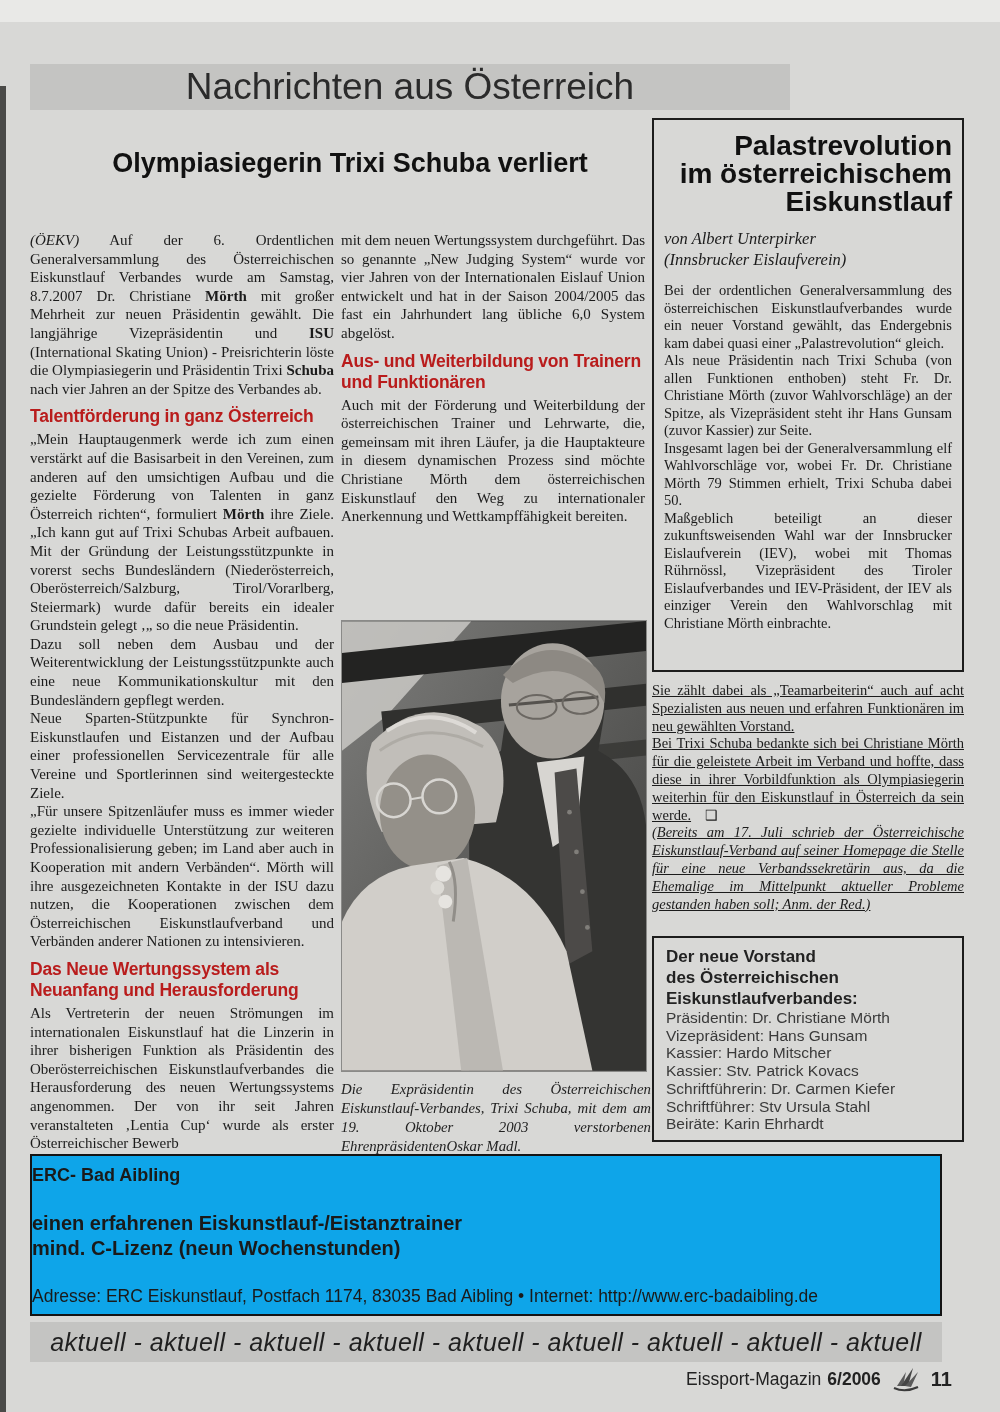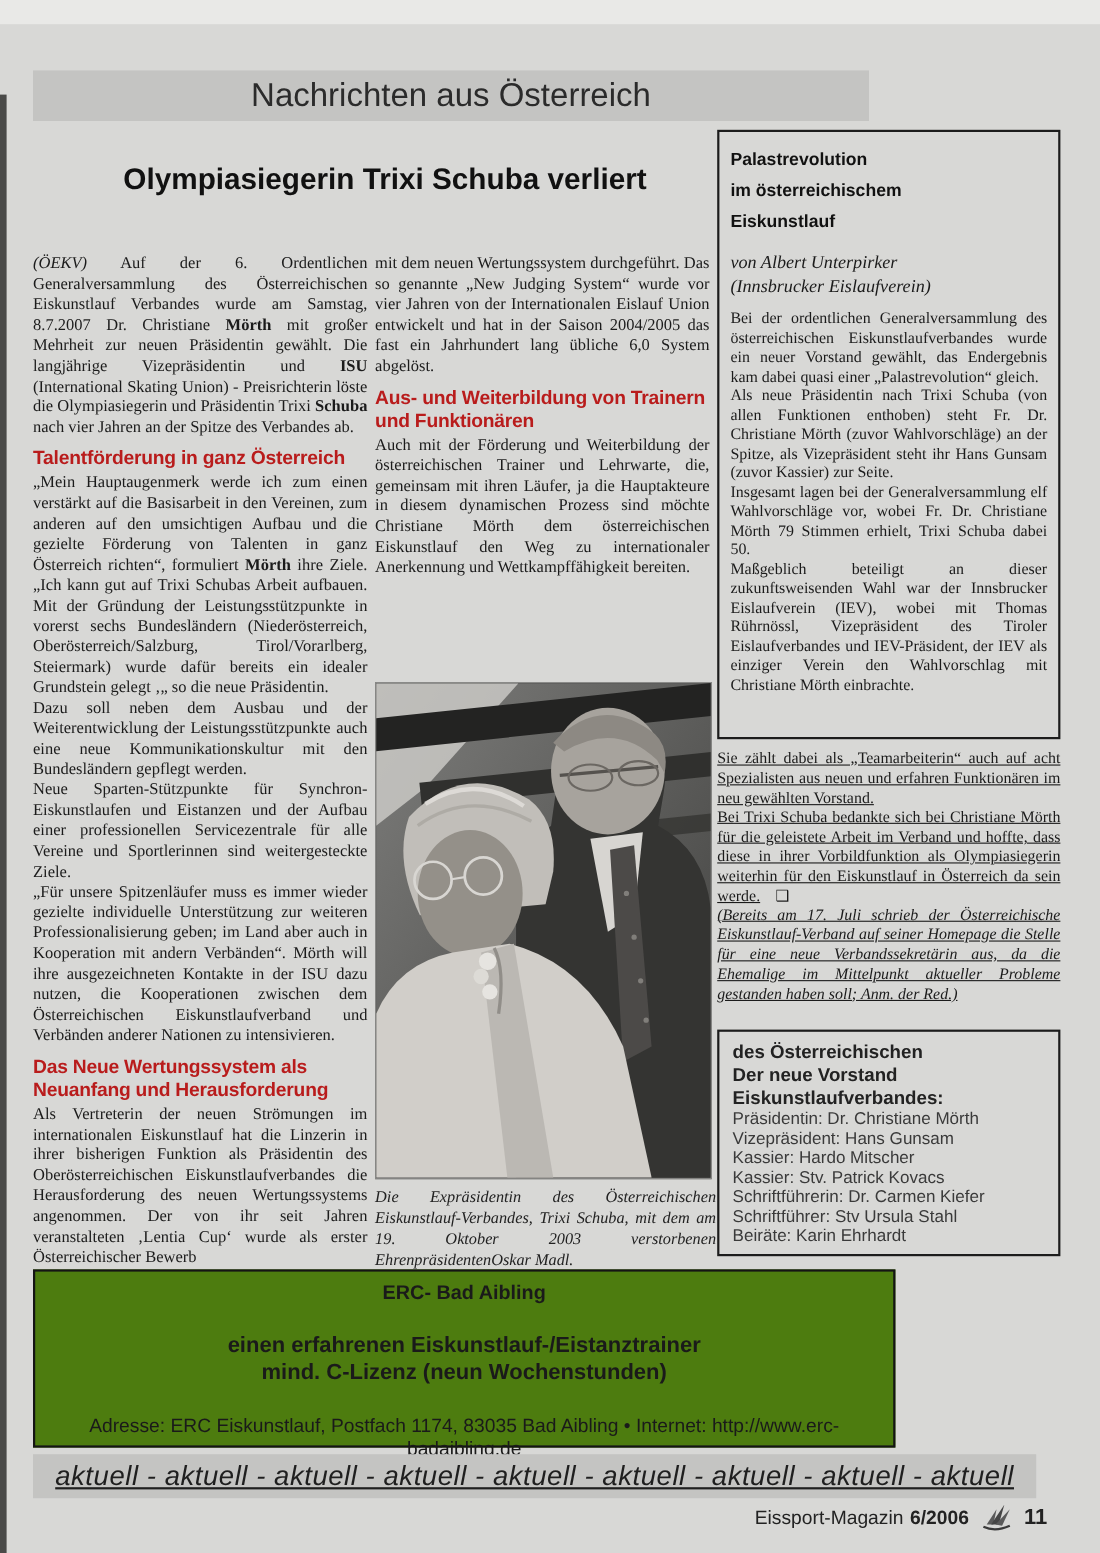--- a/index.html
+++ b/index.html
@@ -7,21 +7,21 @@
     position:relative; width:1000px; height:1412px; margin:0 auto;
     background:#d8d8d6; overflow:hidden;
     font-family:"Liberation Serif","DejaVu Serif",serif; color:#1b1b1b;
   }
   .top-strip { position:absolute; left:0; top:0; width:1000px; height:22px; background:#e9e9e7; }
   .edge-left { position:absolute; left:0; top:86px; width:6px; height:1326px; background:#4a4a48; }
 
   .header-bar {
     position:absolute; left:30px; top:64px; width:760px; height:46px;
     background:#c4c4c2; display:flex; align-items:center; justify-content:center;
-    font-family:"Liberation Sans","DejaVu Sans",sans-serif; font-size:30px; color:#2b2b2b;
+    font-family:"Liberation Sans","DejaVu Sans",sans-serif; font-size:37px; color:#2b2b2b;
   }
   .headline {
     position:absolute; left:30px; top:134px; width:616px; margin:12px;
     font-family:"Liberation Sans","DejaVu Sans",sans-serif; font-weight:bold;
     font-size:27px; line-height:35px; text-align:center; color:#111;
   }
   .headline .hl-line { display:block; }
 
   .col { position:absolute; top:231px; }
   .col-left { left:30px;  width:304px; }
@@ -41,54 +41,54 @@
     position:absolute; left:341px; top:1080px; width:310px; margin:0;
     font-style:italic; font-size:14.8px; line-height:19px; text-align:justify; color:#222;
   }
 
   .side-box {
     position:absolute; left:652px; top:118px; width:312px; height:554px;
     border:2px solid #1c1c1c; box-sizing:border-box; padding:12px 10px 8px;
   }
   .side-title {
     font-family:"Liberation Sans","DejaVu Sans",sans-serif; font-weight:bold;
-    font-size:16px; line-height:28px; text-align:left; color:#111;
+    font-size:28px; line-height:28px; text-align:right; color:#111;
   }
   .byline { margin:12px 0 12px; font-style:italic; font-size:16.5px; line-height:21px; text-align:left; }
   .side-box p { margin:0; font-size:14.5px; line-height:17.5px; text-align:justify; hyphens:auto; }
 
   .right-after { position:absolute; left:652px; top:682px; width:312px; }
   .right-after p { margin:0; font-size:14.5px; line-height:17.8px; text-align:justify; hyphens:auto;text-decoration:underline; }
   .right-after p.ital { font-style:italic; }
   .endmark { display:inline-block; margin-left:14px; font-size:14px; }
 
   .vorstand-box {
     position:absolute; left:652px; top:936px; width:312px; height:206px;
     border:2px solid #1c1c1c; box-sizing:border-box; padding:8px 12px;
     font-family:"Liberation Sans","DejaVu Sans",sans-serif;
   }
   .vb-title div { font-weight:bold; font-size:17px; line-height:21px; color:#222; }
   .vb-member { font-size:15.5px; line-height:17.7px; color:#3a3a3a; }
 
   .ad-box {
-    position:absolute; left:30px; top:1154px; width:784px; height:162px;
-    background:#4d7c0f; border:2px solid #141414; box-sizing:border-box;
-    text-align:center; font-family:"Liberation Sans","DejaVu Sans",sans-serif; color:#1a1a1a;
+    position:absolute; left:30px; top:1154px; width:912px; height:162px;
+    background:#0ea5e9; border:2px solid #141414; box-sizing:border-box;
+    text-align:left; font-family:"Liberation Sans","DejaVu Sans",sans-serif; color:#1a1a1a;
   }
   .ad-l1 { margin-top:9px;  font-size:18px;   font-weight:bold; }
   .ad-l2 { margin-top:2px;  font-size:17.5px; }
   .ad-l3 { margin-top:26px; font-size:20px;   font-weight:bold; }
   .ad-l4 { margin-top:2px;  font-size:20px;   font-weight:bold; }
   .ad-l5 { margin-top:26px; font-size:17.5px; }
 
   .aktuell {
     position:absolute; left:30px; top:1322px; width:912px; height:40px;
     background:#c4c4c2; display:flex; align-items:center; justify-content:center;
     font-family:"Liberation Sans","DejaVu Sans",sans-serif; font-style:italic;
-    font-size:25px; color:#1f1f1f; letter-spacing:0.5px; white-space:nowrap;text-decoration:underline;
+    font-size:25px; color:#1f1f1f; letter-spacing:0.5px; white-space:nowrap;
   }
   .footer {
     position:absolute; left:30px; top:1366px; width:922px;
     display:flex; align-items:center; justify-content:flex-end; gap:6px;
     font-family:"Liberation Sans","DejaVu Sans",sans-serif; font-size:17.5px; color:#222;
   }
   .footer .b { font-weight:bold; }
   .footer .pageno { font-size:20px; margin-left:4px; }
   .footer svg { margin-left:4px; }
 </style>
@@ -183,22 +183,22 @@
   </div>
 
   <div class="right-after">
     <p>Sie zählt dabei als „Teamarbeiterin“ auch auf acht Spezialisten aus neuen und erfahren Funktionären im neu gewählten Vorstand.</p>
     <p><span>Bei Trixi Schuba bedankte sich bei Christiane Mörth für die geleistete Arbeit im Verband und hoffte, dass diese in ihrer Vorbildfunktion als Olympiasiegerin weiterhin für den Eiskunstlauf in Österreich da sein werde.</span><span class="endmark">❑</span></p>
     <p class="ital">(Bereits am 17. Juli schrieb der Österreichische Eiskunstlauf-Verband auf seiner Homepage die Stelle für eine neue Verbandssekretärin aus, da die Ehemalige im Mittelpunkt aktueller Probleme gestanden haben soll; Anm. der Red.)</p>
   </div>
 
   <div class="vorstand-box">
     <div class="vb-title">
+      <div>Der neue Vorstand</div>
       <div>des Österreichischen</div>
-      <div>Der neue Vorstand</div>
       <div>Eiskunstlaufverbandes:</div>
     </div>
     <div>
         <div class="vb-member">Präsidentin: Dr. Christiane Mörth</div>
         <div class="vb-member">Vizepräsident: Hans Gunsam</div>
         <div class="vb-member">Kassier: Hardo Mitscher</div>
         <div class="vb-member">Kassier: Stv. Patrick Kovacs</div>
         <div class="vb-member">Schriftführerin: Dr. Carmen Kiefer</div>
         <div class="vb-member">Schriftführer: Stv Ursula Stahl</div>
         <div class="vb-member">Beiräte: Karin Ehrhardt</div>

